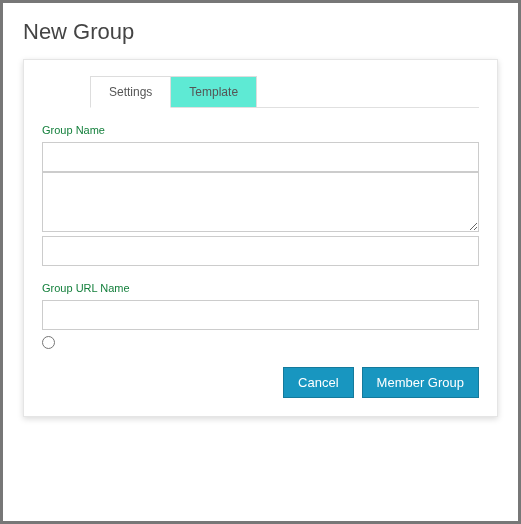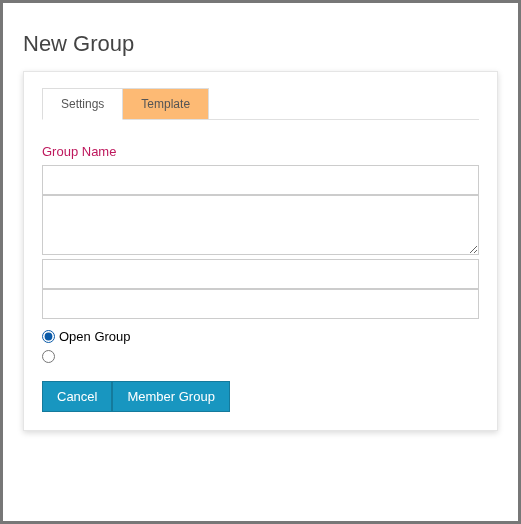--- a/index.html
+++ b/index.html
@@ -4,59 +4,60 @@
 <style>
   * { box-sizing: border-box; margin: 0; padding: 0; }
   html, body { width: 521px; height: 524px; }
   body {
     font-family: Arial, Helvetica, sans-serif;
     background: #fff;
     border: 3px solid #777;
     padding: 0;
   }
   .wrap {
-    padding: 28px 20px 20px 20px;
+    padding: 16px 20px 20px 20px;
   }
   .page-title {
     font-size: 22px;
     font-weight: 300;
     color: #444;
     margin-bottom: 14px;
   }
   .panel {
     border: 1px solid #e5e5e5;
     box-shadow: 0 2px 6px rgba(0,0,0,0.15);
     background: #fff;
     padding: 16px 18px 18px 18px;
   }
   .tabs {
     display: flex;
     border-bottom: 1px solid #e0e0e0;
     margin-bottom: 14px;
+    margin-left: 48px;
   }
   .tab {
     padding: 8px 18px;
     font-size: 12px;
     color: #555;
-    background: #fdba74;
+    background: #5eead4;
     border: 1px solid #ddd;
     border-bottom: none;
     margin-right: 0;
     cursor: pointer;
   }
   .tab + .tab { border-left: none; }
   .tab.active {
     background: #fff;
     border-bottom: 1px solid #fff;
     margin-bottom: -1px;
   }
   .field-label {
-    font-size: 13px;
-    color: #be185d;
-    margin: 24px 0 6px 0;
+    font-size: 11px;
+    color: #15803d;
+    margin: 16px 0 6px 0;
     display: block;
   }
   .text-input {
     width: 100%;
     height: 30px;
     border: 1px solid #ccc;
     padding: 4px 6px;
     font-size: 13px;
   }
   .text-area {
@@ -70,20 +71,22 @@
   .radio-row {
     display: flex;
     align-items: center;
     margin-top: 10px;
     font-size: 13px;
     color: #000;
   }
   .radio-row input { margin-right: 4px; accent-color: #0a5aa8; }
   .actions {
     display: flex;
+    justify-content: flex-end;
+    gap: 8px;
     margin-top: 18px;
   }
   .btn {
     background: #1896c0;
     color: #fff;
     border: 1px solid #147a9c;
     padding: 7px 14px;
     font-size: 13px;
     cursor: pointer;
   }
@@ -101,26 +104,23 @@
       <div class="tab">Template</div>
     </div>
 
     <label class="field-label">Group Name</label>
     <input type="text" class="text-input" value="" style="">
 
     <textarea class="text-area" value="" style=""></textarea>
 
     <input type="text" class="text-input" value="" style="">
 
+    <label class="field-label">Group URL Name</label>
     <input type="text" class="text-input" value="" style="">
 
-    <div class="radio-row">
-      <input type="radio" name="vis" checked="" style="">
-      <span>Open Group</span>
-    </div>
     <div class="radio-row" style="margin-top:6px;">
       <input type="radio" name="vis" style="">
     </div>
 
     <div class="actions">
       <button class="btn">Cancel</button>
       <button class="btn">Member Group</button>
     </div>
 
   </div>

